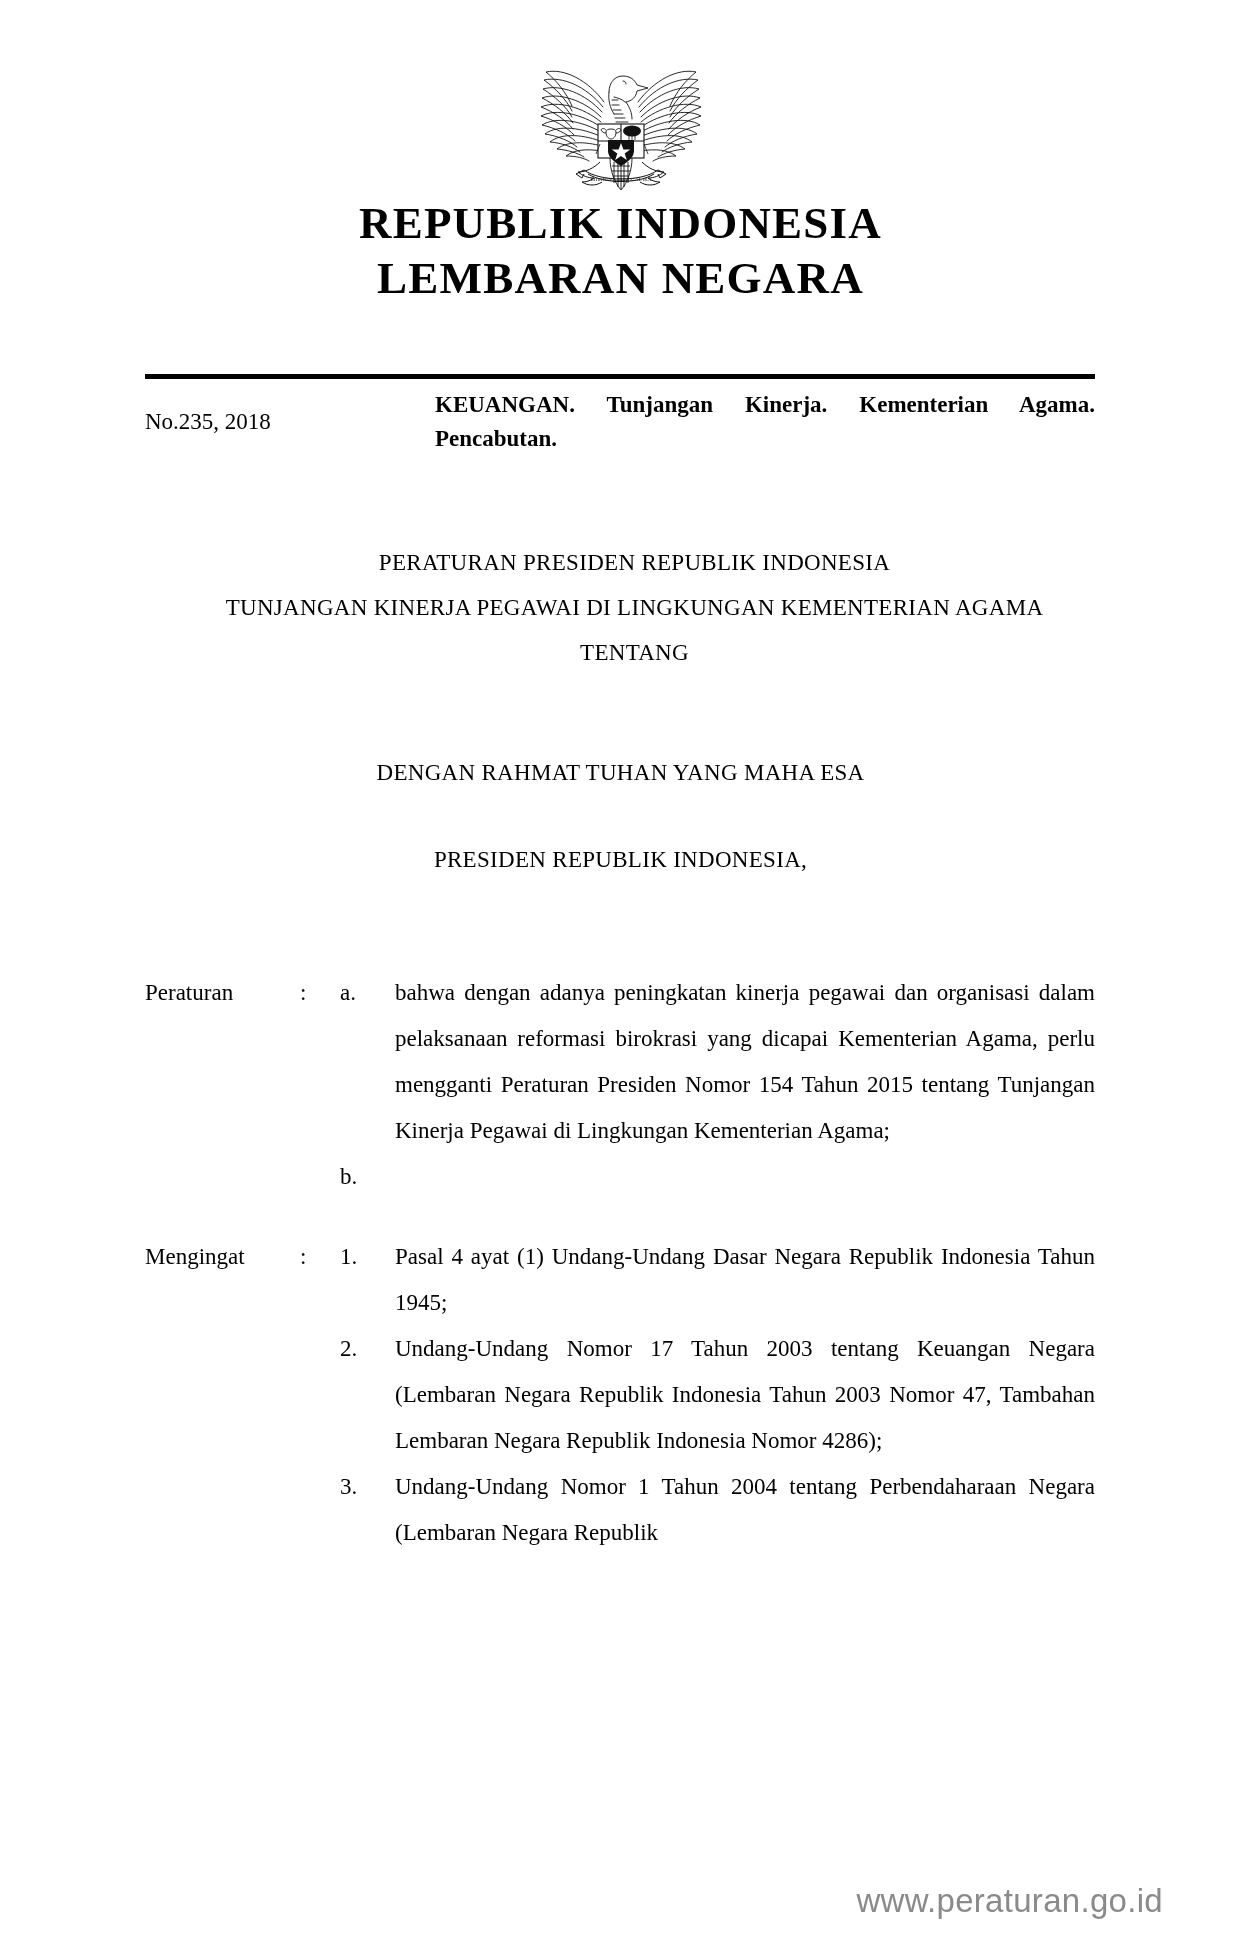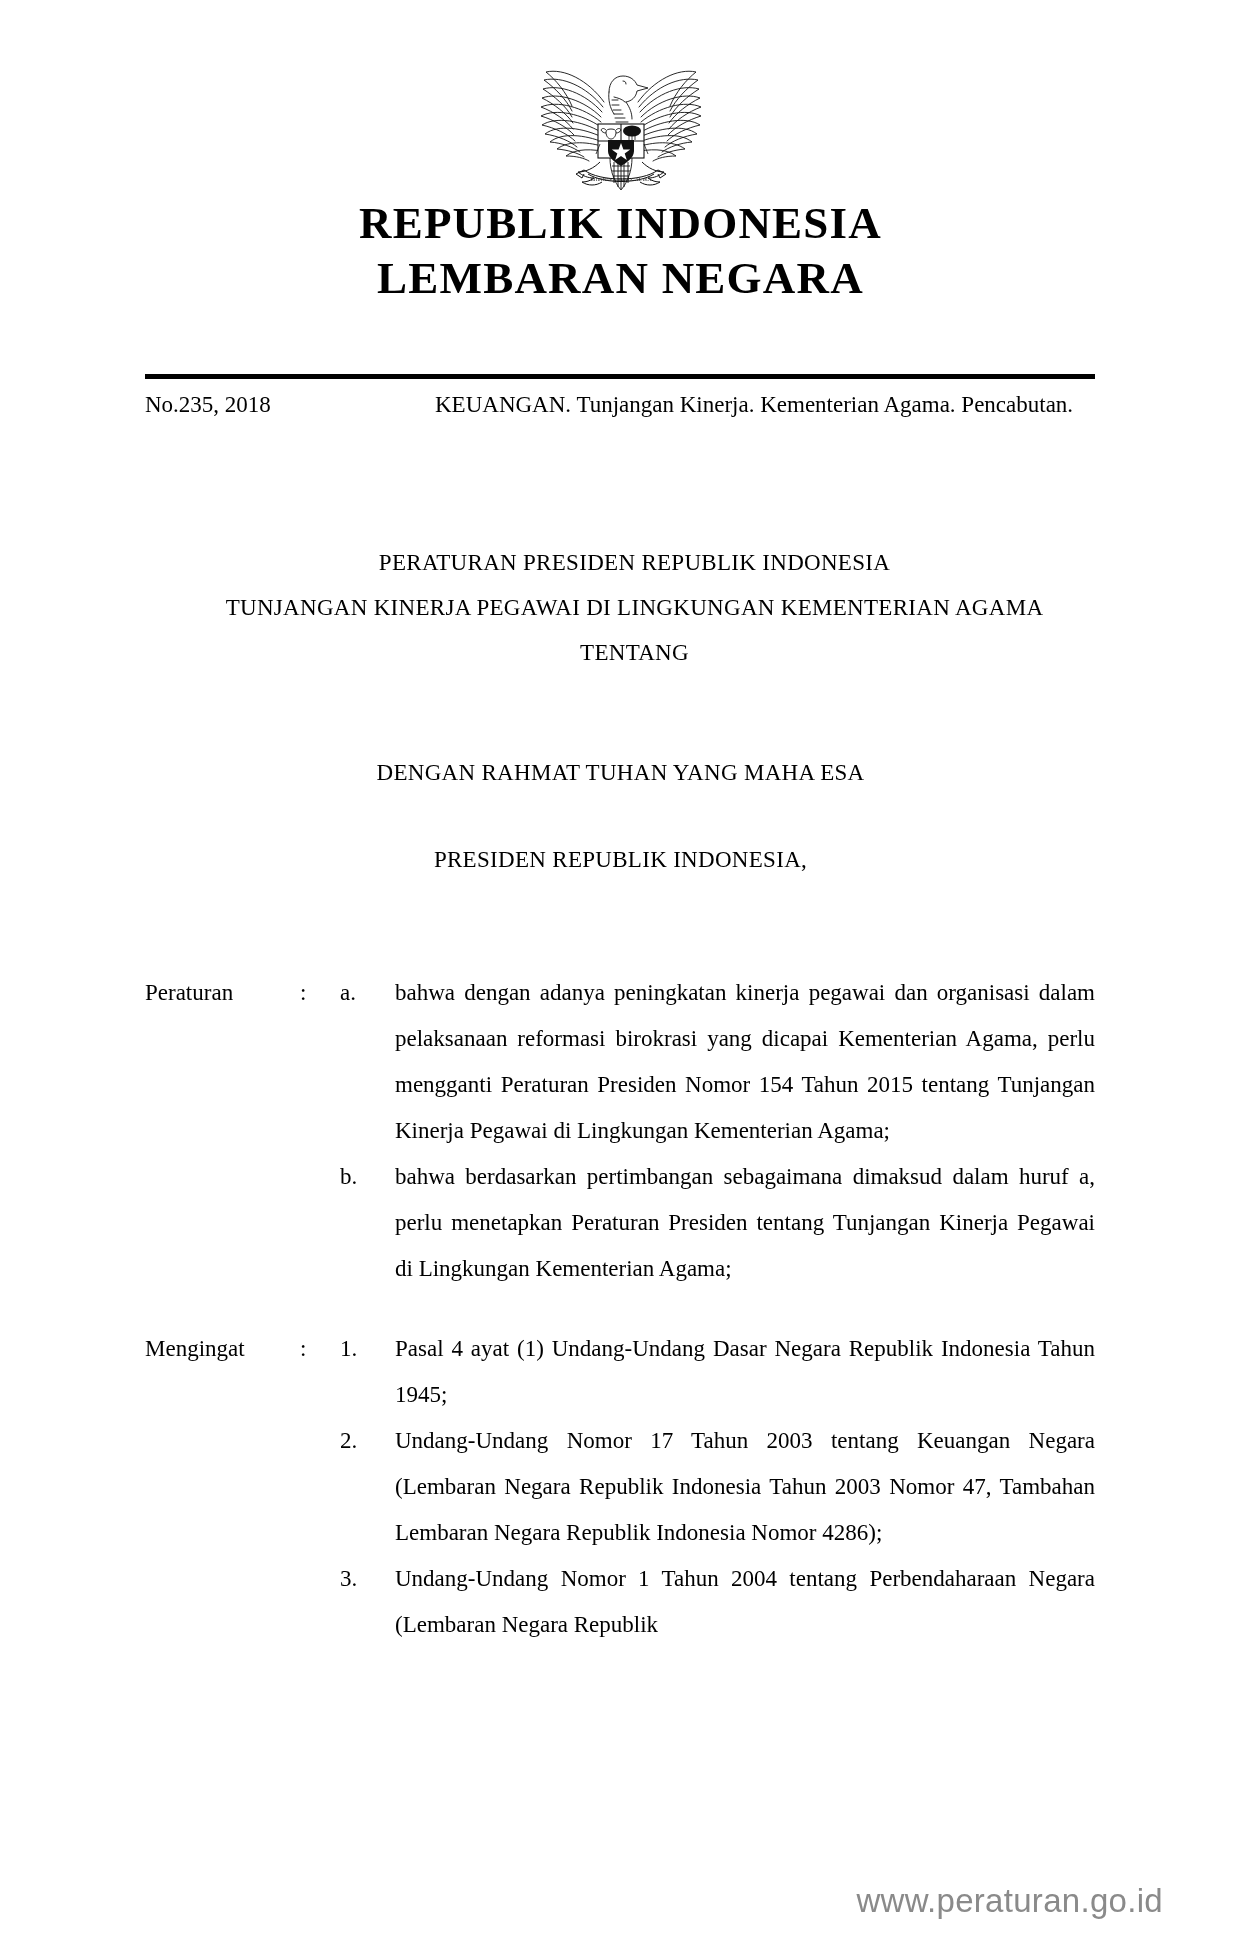--- a/index.html
+++ b/index.html
@@ -72,20 +72,21 @@
   }
   .subject-no {
     width: 290px;
     flex: 0 0 290px;
     white-space: nowrap;
   }
   .subject-text {
     flex: 1 1 auto;
     text-align: justify;
     text-align-last: left;
+    font-weight: bold;
   }
 
   
   .title-block {
     position: absolute;
     top: 540px;
     left: 0;
     width: 100%;
     text-align: center;
   }
@@ -284,21 +285,20 @@
       <div class="clause-row">
         <div class="clause-label">Peraturan</div>
         <div class="clause-colon">:</div>
         <div class="clause-marker">a.</div>
         <div class="clause-body">bahwa dengan adanya peningkatan kinerja pegawai dan organisasi dalam pelaksanaan reformasi birokrasi yang dicapai Kementerian Agama, perlu mengganti Peraturan Presiden Nomor 154 Tahun 2015 tentang Tunjangan Kinerja Pegawai di Lingkungan Kementerian Agama;</div>
       </div>
       <div class="clause-row">
         <div class="clause-label"></div>
         <div class="clause-colon"></div>
         <div class="clause-marker">b.</div>
-        <div class="clause-body">bahwa berdasarkan pertimbangan sebagaimana dimaksud dalam huruf a, perlu menetapkan Peraturan Presiden tentang Tunjangan Kinerja Pegawai di Lingkungan Kementerian Agama;</div>
       </div>
     </div>
 
     <div class="clause-section">
       <div class="clause-row">
         <div class="clause-label">Mengingat</div>
         <div class="clause-colon">:</div>
         <div class="clause-marker">1.</div>
         <div class="clause-body">Pasal 4 ayat (1) Undang-Undang Dasar Negara Republik Indonesia Tahun 1945;</div>
       </div>

